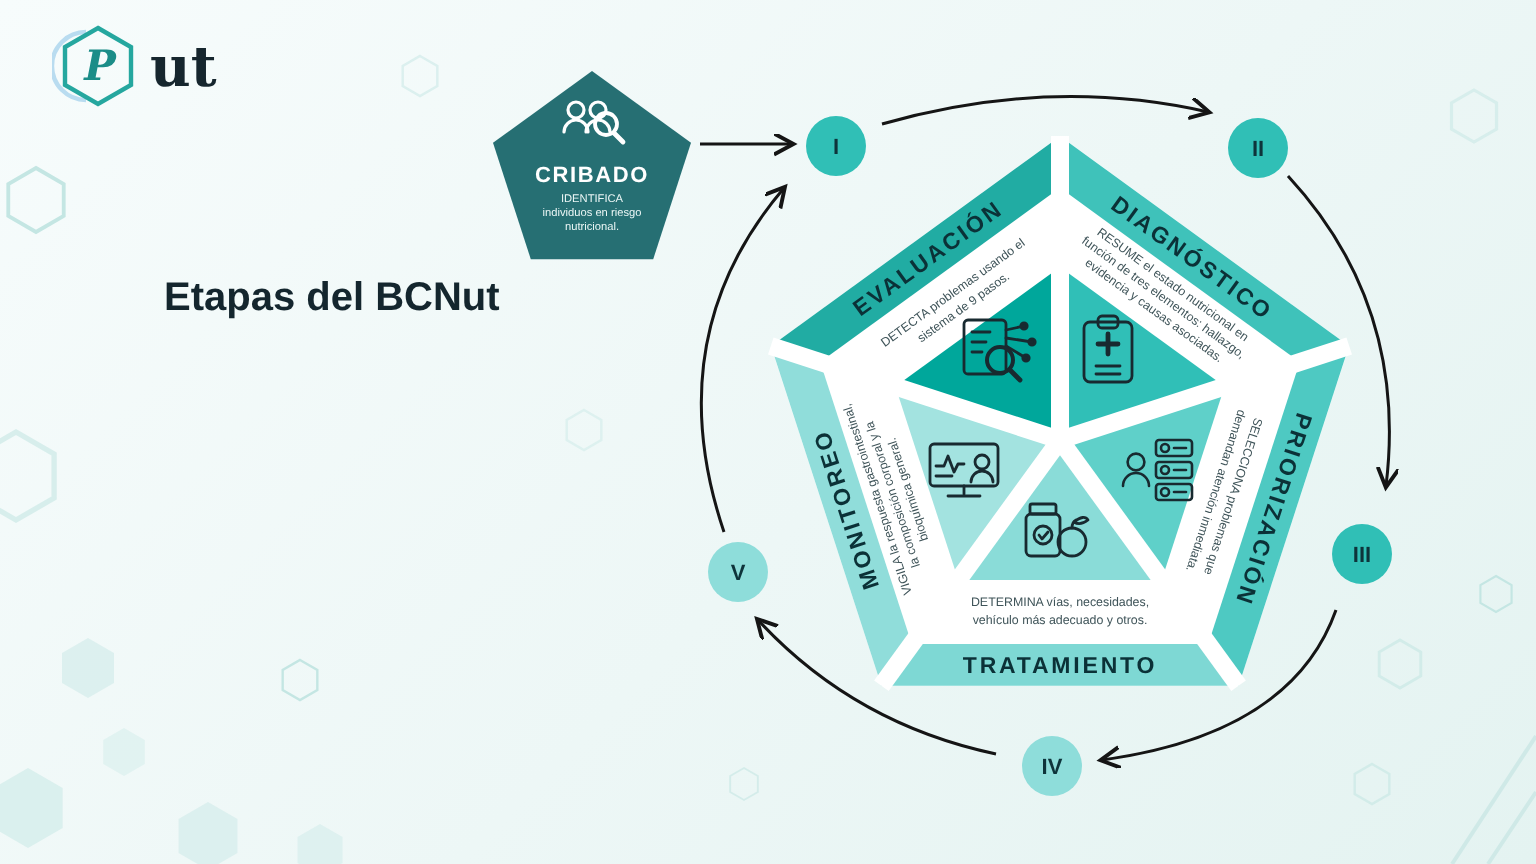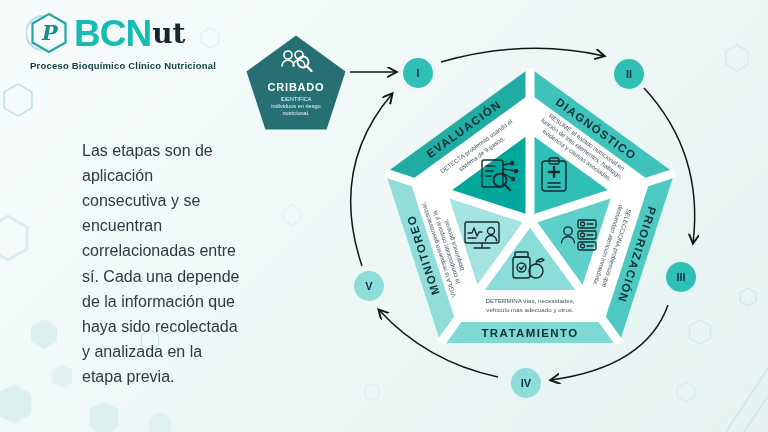--- a/index.html
+++ b/index.html
@@ -65,37 +65,26 @@
     </g>
   </svg>
 
   <div class="logo">
     <div class="logo-row">
       <svg width="48" height="50" viewBox="0 0 48 50">
         <path d="M17,8 A17,17 0 0 0 17,42" fill="none" stroke="#b9dcf0" stroke-width="2.2"></path>
         <path d="M23,6 L39.5,15.5 L39.5,34.5 L23,44 L6.5,34.5 L6.5,15.5 Z" fill="none" stroke="#25a79f" stroke-width="2.2"></path>
         <text class="logo-p" x="24" y="32">P</text>
       </svg>
-      <span class="bcn">BCN</span>
         <span class="ut">ut</span>
     </div>
-    <div class="tagline">Proceso Bioquímico Clínico Nutricional</div>
   </div>
 
   <div class="intro">
-    <p>Las etapas son de
-aplicación
-consecutiva y se
-encuentran
-correlacionadas entre
-sí. Cada una depende
-de la información que
-haya sido recolectada
-y analizada en la
-etapa previa.</p>
+    <h1>Etapas del BCNut</h1>
   </div>
 
   <svg class="diagram" viewBox="0 0 768 432">
     <defs>
       <marker id="ah" markerWidth="9" markerHeight="9" refX="6" refY="3.5" orient="auto">
         <path d="M0,0 L6.5,3.5 L0,7" fill="none" stroke="#151515" stroke-width="1.3"></path>
       </marker>
     </defs>
 
     <g stroke="#151515" stroke-width="1.5" fill="none">

